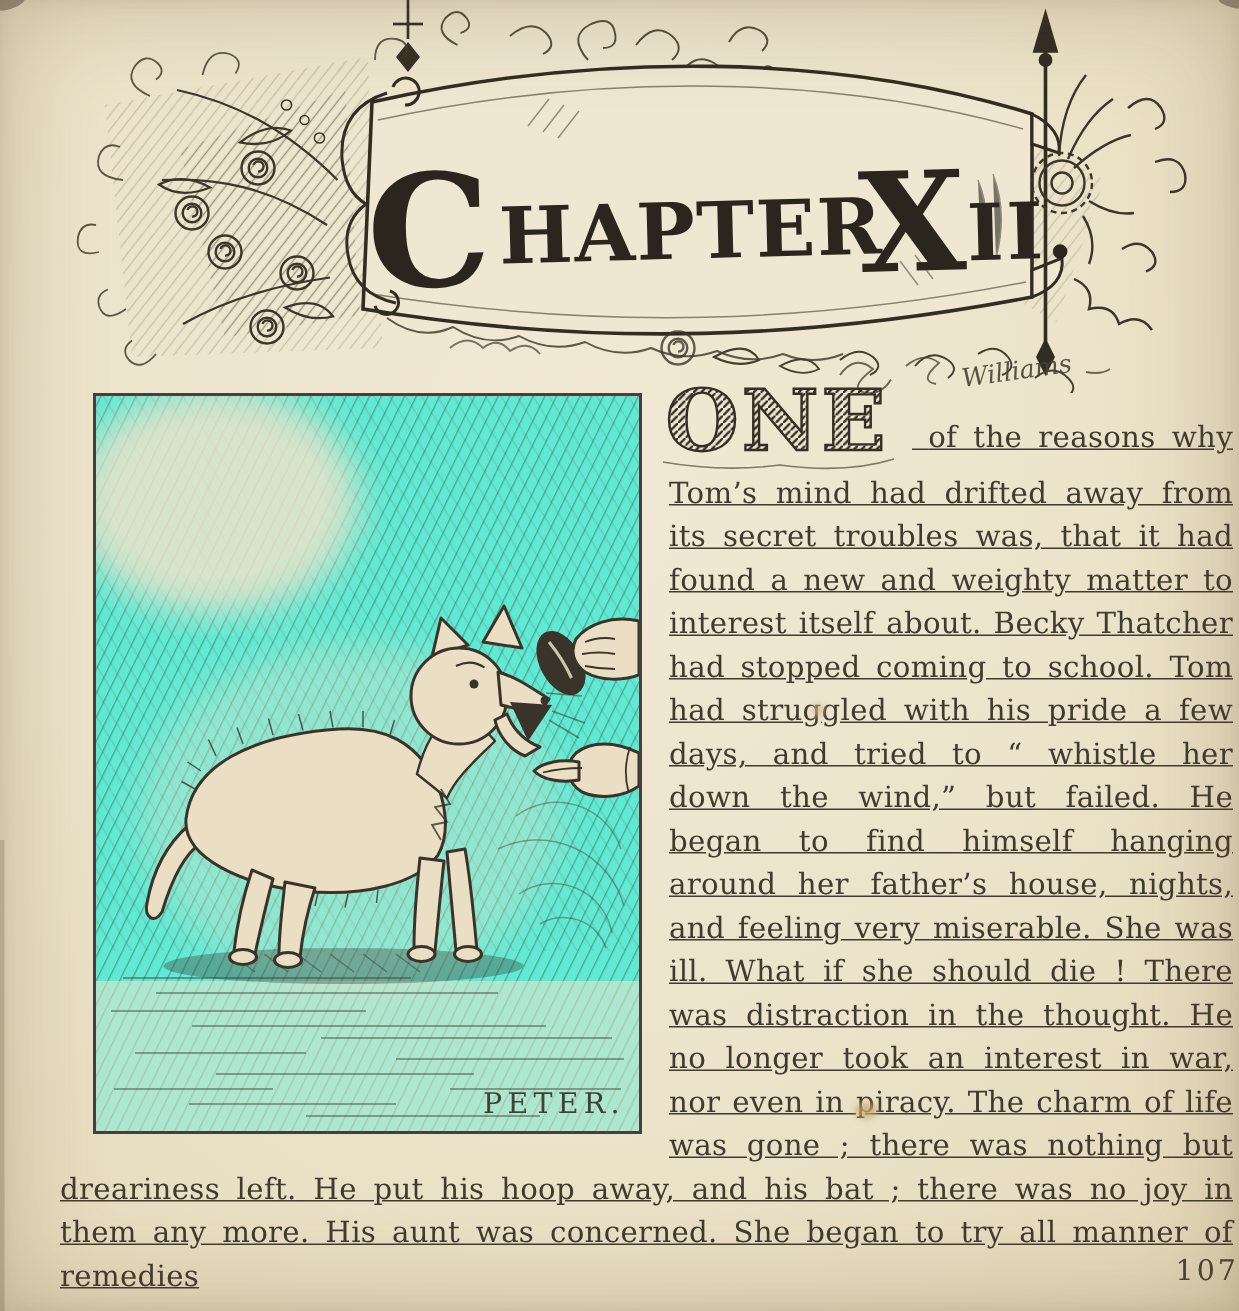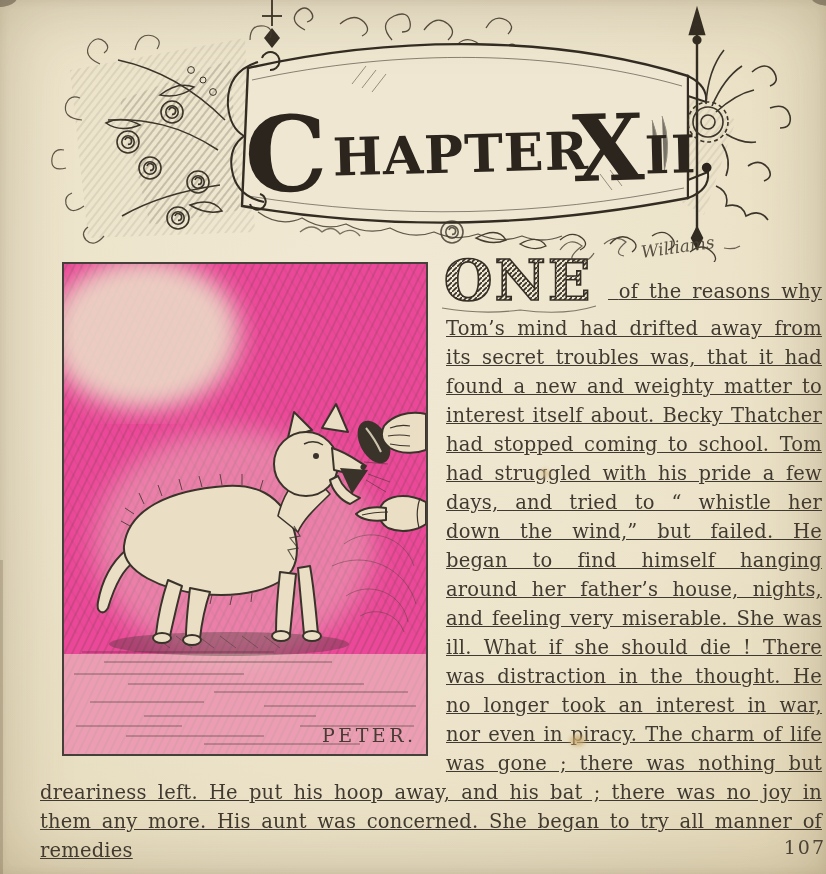--- a/index.html
+++ b/index.html
@@ -16,21 +16,21 @@
   .edge-l{position:absolute;left:0;top:560px;width:3px;height:314px;background:#6b5c44;opacity:.25;}
   .stain{position:absolute;border-radius:50%;filter:blur(2px);}
   .stain1{left:570px;top:735px;width:15px;height:11px;background:#c8a96f;opacity:.75;}
   .stain2{left:541px;top:469px;width:9px;height:9px;background:#d5bc8a;opacity:.7;}
 
   .header-art{position:absolute;left:0;top:0;width:826px;height:262px;}
 
   .content{position:absolute;left:40px;top:252px;width:782px;}
   .plate{
     float:left;width:362px;height:490px;margin:10px 18px 2px 22px;
-    border:2px solid #46403a;background:#ec4899;position:relative;
+    border:2px solid #46403a;background:#5eead4;position:relative;
   }
   .plate svg{display:block;width:100%;height:100%;}
 
   .body-text{
     margin:0;font-size:19.5px;line-height:29px;text-align:justify;
     letter-spacing:.2px;word-spacing:1.5px;color:#413a30;text-decoration:underline;
   }
   .dropword{vertical-align:-16px;margin-left:-14px;margin-right:4px;}
 
   .folio{

